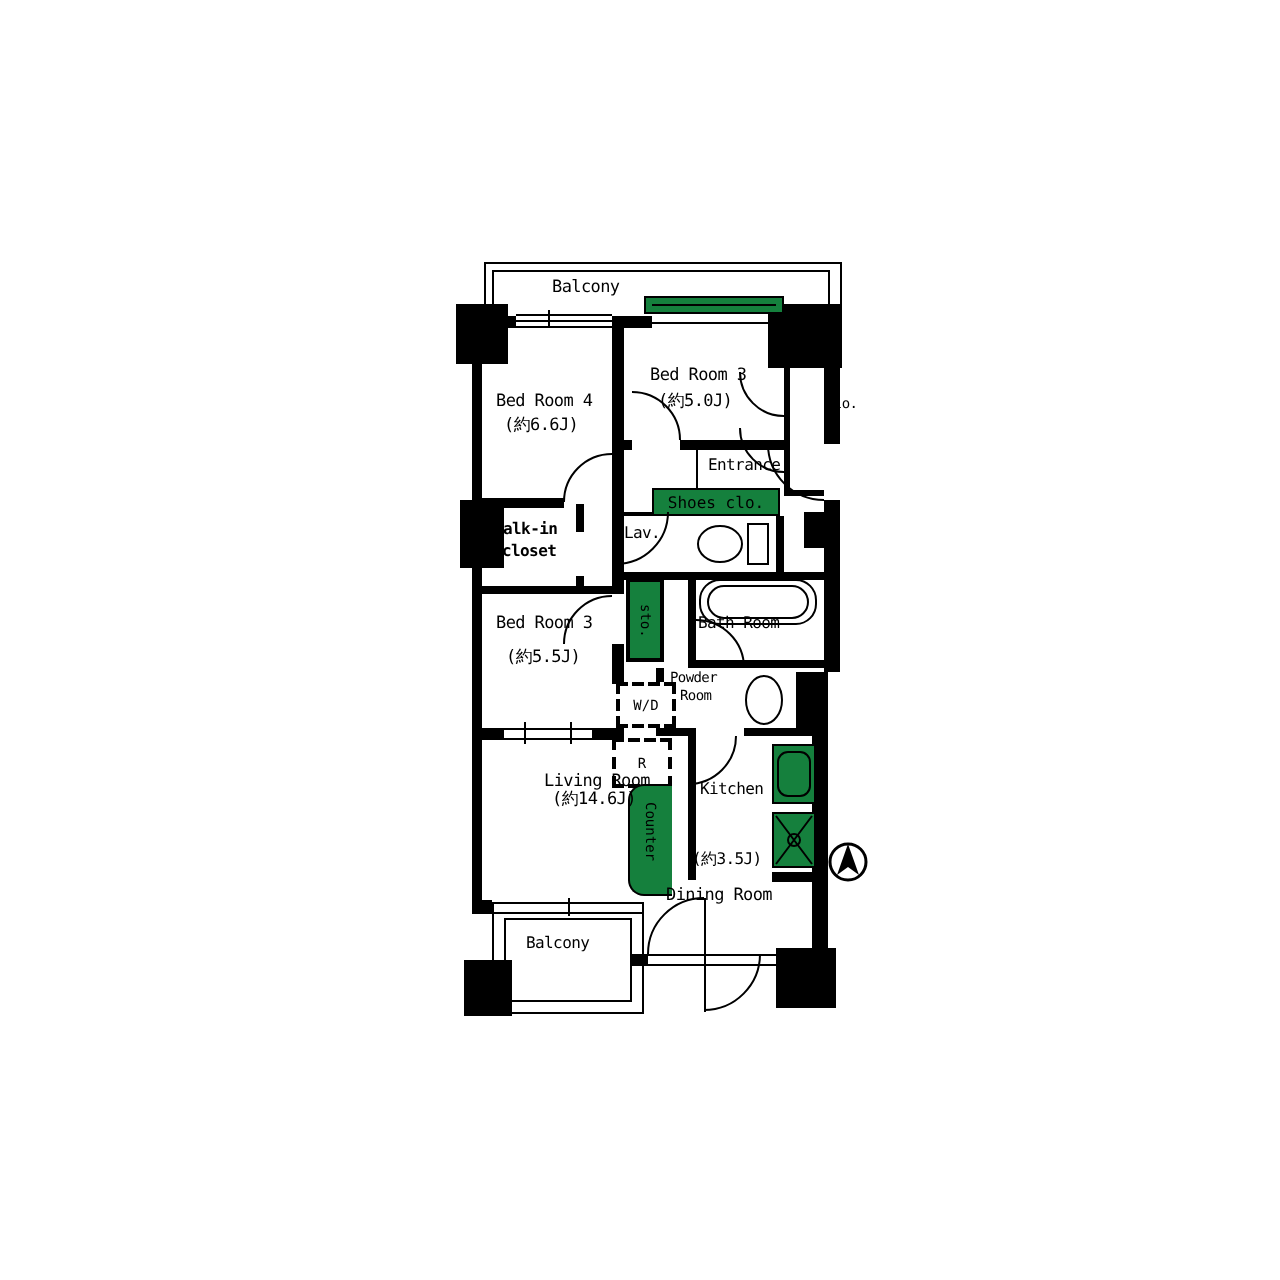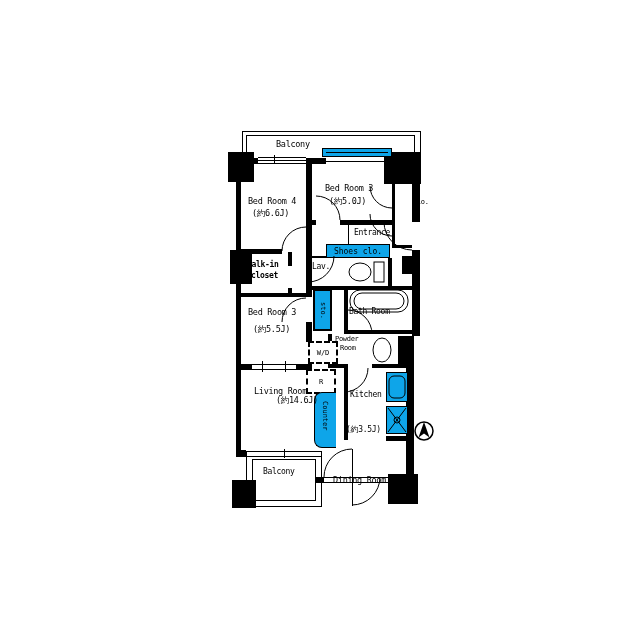--- a/index.html
+++ b/index.html
@@ -1,20 +1,20 @@
 <!DOCTYPE html>
 <html><head>
 <meta charset="utf-8">
 <style>
   html,body{margin:0;padding:0;background:#fff;}
   #canvas{position:relative;width:640px;height:640px;background:#fff;overflow:hidden;
           font-family:"DejaVu Sans Mono",monospace;color:#000;}
   .w{position:absolute;background:#000;}          
   .ln{position:absolute;background:#000;}         
-  .box{position:absolute;border:1px solid #000;background:#0ea5e9;box-sizing:border-box;}
+  .box{position:absolute;border:1px solid #000;background:#15803d;box-sizing:border-box;}
   .dashed{position:absolute;border:2px dashed #000;background:#fff;box-sizing:border-box;
           display:flex;align-items:center;justify-content:center;}
   .lbl{position:absolute;white-space:nowrap;font-size:8.5px;line-height:1.1;letter-spacing:-0.3px;}
   .sm{font-size:8px;}
   .xs{font-size:7px;}
   .bold{font-weight:bold;}
   .vtx{writing-mode:vertical-rl;text-orientation:mixed;}
   .ctr{display:flex;align-items:center;justify-content:center;}
   svg{position:absolute;left:0;top:0;}
 </style>
@@ -141,25 +141,25 @@
   <div class="lbl xs" style="left:413px;top:199px">Clo.</div>
   <div class="lbl sm" style="left:354px;top:229px">Entrance</div>
   <div class="lbl sm" style="left:312px;top:263px">Lav.</div>
   <div class="lbl sm" style="left:349px;top:308px">Bath Room</div>
   <div class="lbl xs" style="left:335px;top:336px">Powder</div>
   <div class="lbl xs" style="left:340px;top:345px">Room</div>
   <div class="lbl sm bold" style="left:247px;top:261px">Walk-in</div>
   <div class="lbl sm bold" style="left:251px;top:272px">closet</div>
   <div class="lbl" style="left:248px;top:308px">Bed Room 3</div>
   <div class="lbl" style="left:253px;top:325px">(約5.5J)</div>
-  <div class="lbl" style="left:254px;top:387px">Living Room</div>
+  <div class="lbl" style="left:272px;top:387px">Living Room</div>
   <div class="lbl" style="left:276px;top:396px">(約14.6J)</div>
   <div class="lbl sm" style="left:350px;top:391px">Kitchen</div>
   <div class="lbl sm" style="left:346px;top:426px">(約3.5J)</div>
-  <div class="lbl" style="left:333px;top:476px">Dining Room</div>
+  <div class="lbl" style="left:333px;top:444px">Dining Room</div>
 
   <svg width="640" height="640" viewBox="0 0 640 640">
     <g fill="none" stroke="#000" stroke-width="1">
       <path d="M 306,227 A 24,24 0 0 0 282,251"></path>
       <path d="M 316,196 A 24,24 0 0 1 340,220"></path>
       <path d="M 370,186 A 22,22 0 0 0 392,208"></path>
       <path d="M 370,214 A 22,22 0 0 0 392,236"></path>
       <path d="M 384,222 A 28,28 0 0 0 412,250"></path>
       <path d="M 334,256 A 26,26 0 0 1 308,282"></path>
       <path d="M 306,298 A 24,24 0 0 0 282,322"></path>

